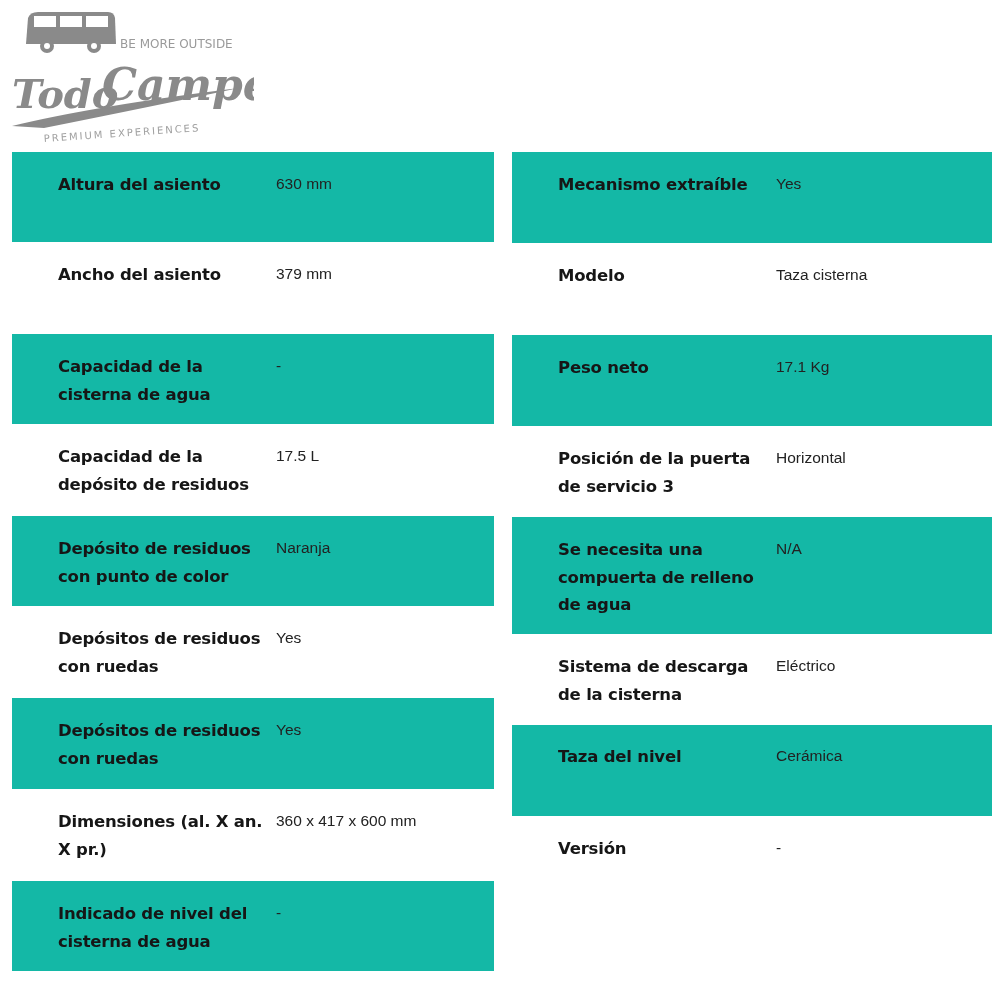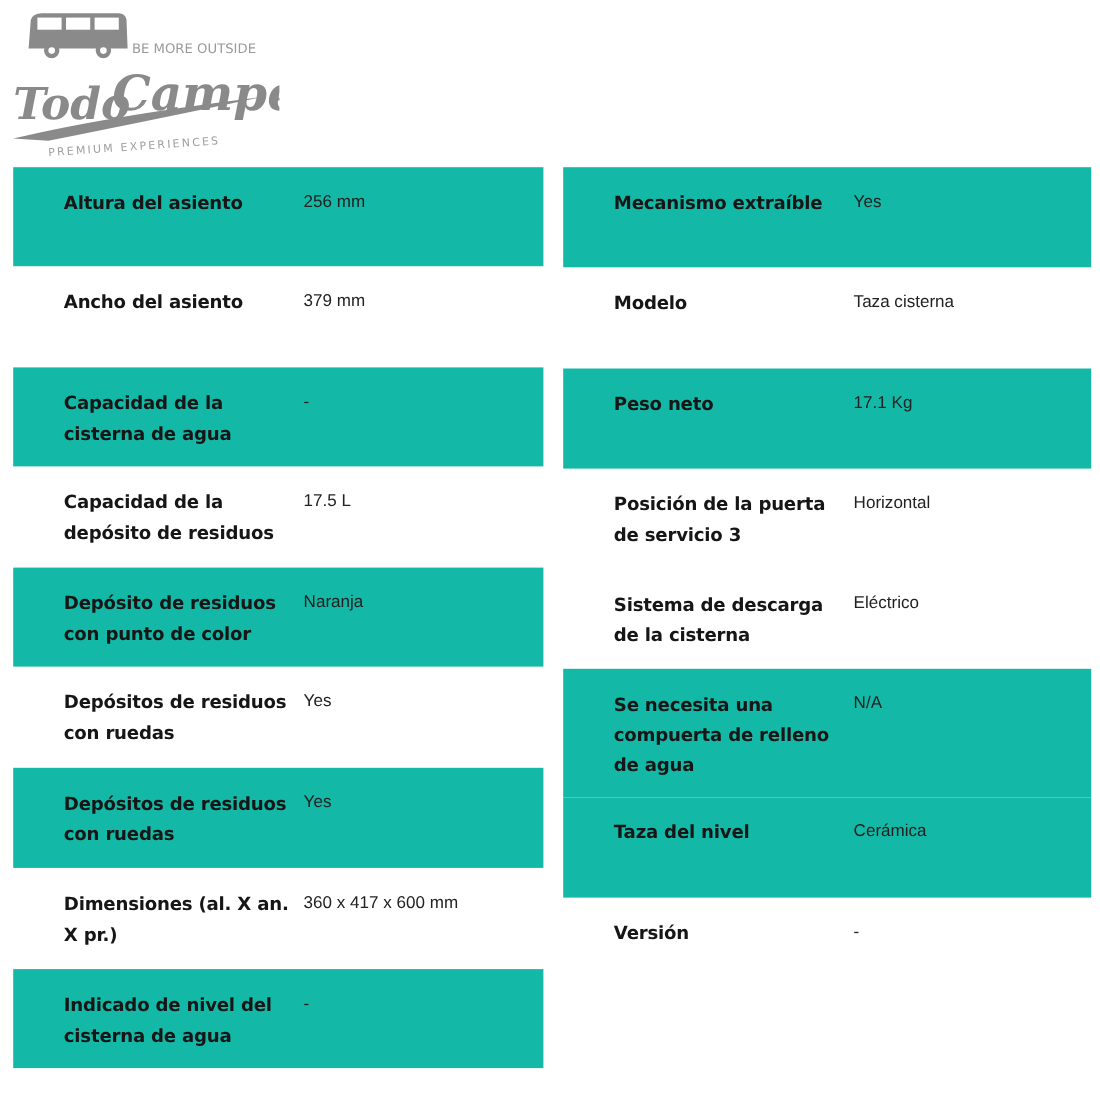--- a/index.html
+++ b/index.html
@@ -34,21 +34,21 @@
     <text x="116" y="42" font-family="DejaVu Sans, sans-serif" font-size="12" fill="#9a9a9a">BE MORE OUTSIDE</text>
     <text x="8" y="102" font-family="DejaVu Serif, serif" font-style="italic" font-weight="bold" font-size="40" fill="#8a8a8a">Todo</text>
     <text x="98" y="94" font-family="DejaVu Serif, serif" font-style="italic" font-weight="bold" font-size="44" fill="#8a8a8a">Campers</text>
     <text x="40" y="136" font-family="DejaVu Sans, sans-serif" font-size="10" fill="#a0a0a0" letter-spacing="2" transform="rotate(-4 40 136)">PREMIUM EXPERIENCES</text>
   </svg>
 </div>
 
 <div class="col left">
   <div class="row gray" style="height:90px">
     <div class="label">Altura del asiento</div>
-    <div class="value">256 mm</div>
+    <div class="value">630 mm</div>
   </div>
   <div class="row" style="height:92px">
     <div class="label">Ancho del asiento</div>
     <div class="value">379 mm</div>
   </div>
   <div class="row gray" style="height:90px">
     <div class="label">Capacidad de la cisterna de agua</div>
     <div class="value">-</div>
   </div>
   <div class="row" style="height:92px">
@@ -87,27 +87,27 @@
     <div class="value">Taza cisterna</div>
   </div>
   <div class="row gray" style="height:91px">
     <div class="label">Peso neto</div>
     <div class="value">17.1 Kg</div>
   </div>
   <div class="row" style="height:91px">
     <div class="label">Posición de la puerta de servicio 3</div>
     <div class="value">Horizontal</div>
   </div>
+  <div class="row gray" style="height:117px">
+    <div class="label">Se necesita una compuerta de relleno de agua</div>
+    <div class="value">N/A</div>
+  </div>
   <div class="row" style="height:91px">
     <div class="label">Sistema de descarga de la cisterna</div>
     <div class="value">Eléctrico</div>
-  </div>
-  <div class="row gray" style="height:117px">
-    <div class="label">Se necesita una compuerta de relleno de agua</div>
-    <div class="value">N/A</div>
   </div>
   <div class="row gray" style="height:91px">
     <div class="label" style="top:18px">Taza del nivel</div>
     <div class="value" style="top:20px">Cerámica</div>
   </div>
   <div class="row" style="height:90px">
     <div class="label">Versión</div>
     <div class="value">-</div>
   </div>
 </div>

